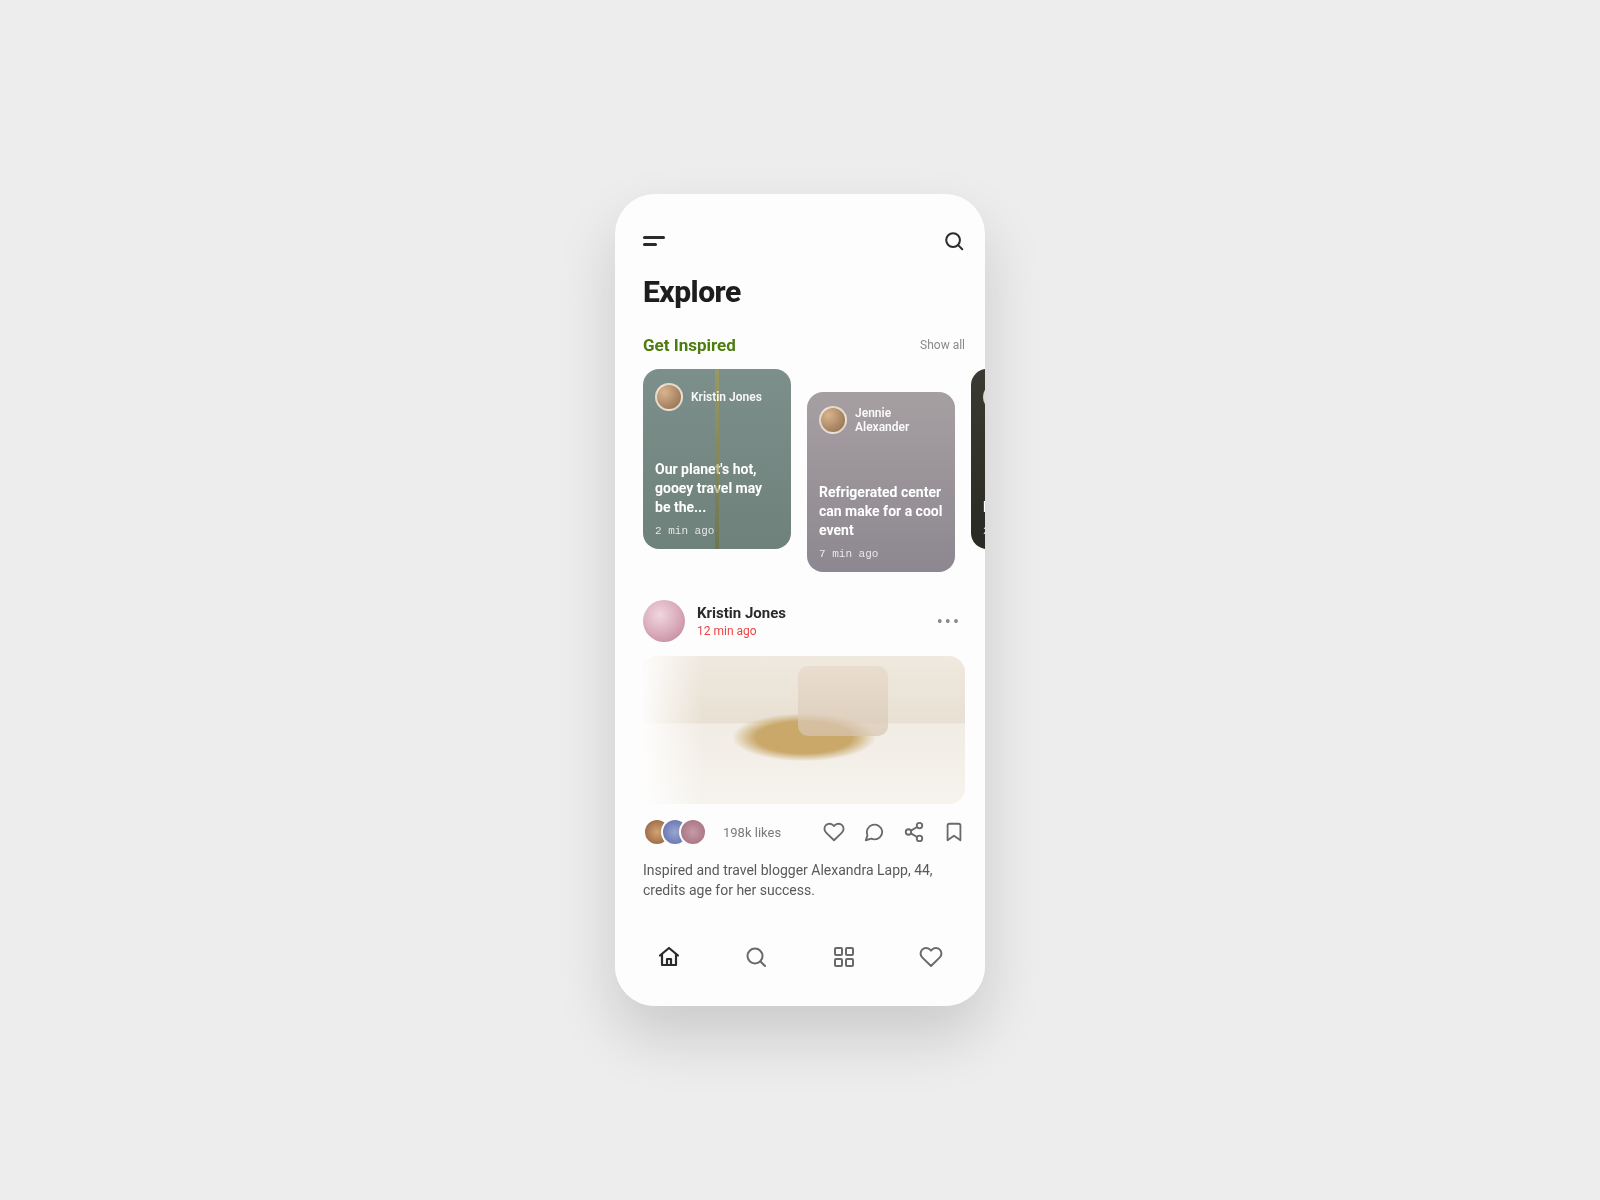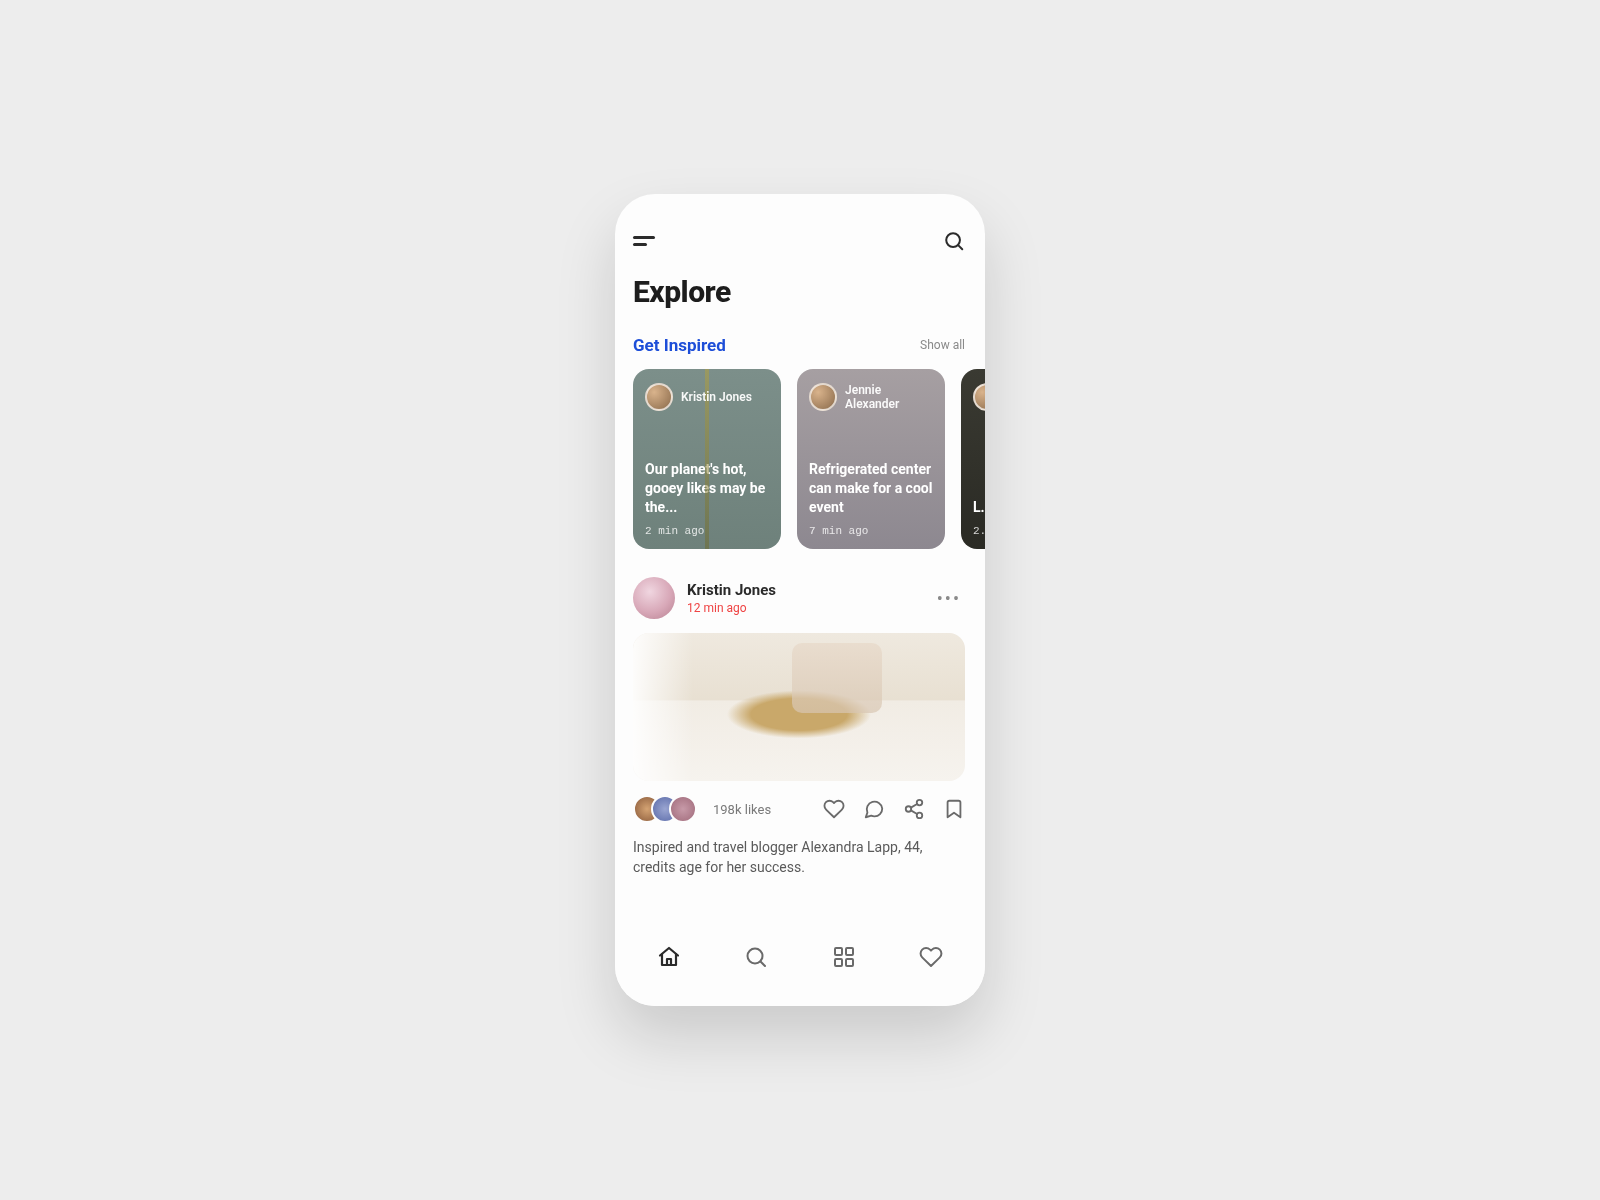--- a/index.html
+++ b/index.html
@@ -17,58 +17,58 @@
     background: #fdfdfd;
     border-radius: 40px;
     box-shadow: 0 30px 60px rgba(0,0,0,0.15);
     position: relative;
     overflow: hidden;
     display: flex;
     flex-direction: column;
   }
   .phone-content {
     flex: 1;
-    padding: 26px 20px 0 18px;
+    padding: 26px 20px 0 28px;
     overflow: hidden;
   }
   .topbar {
     display: flex;
     justify-content: space-between;
     align-items: center;
     padding: 10px 0 18px 0;
   }
   .menu-icon { width: 22px; height: 14px; position: relative; }
   .menu-icon span {
     position: absolute; left: 0; height: 3px; background: #2b2b2b; border-radius: 2px;
   }
   .menu-icon span:nth-child(1){ top:0; width:22px; }
   .menu-icon span:nth-child(2){ top:7px; width:14px; }
   .search-btn svg { width: 22px; height: 22px; stroke:#2b2b2b; }
   .page-title { font-size: 30px; font-weight: 800; color:#1d1d1d; letter-spacing:-0.5px; margin-bottom: 26px; }
   .section-head {
     display:flex; justify-content:space-between; align-items:center; margin-bottom: 14px;
   }
-  .section-title { font-size: 17px; font-weight: 700; color:#1d4ed8; }
+  .section-title { font-size: 17px; font-weight: 700; color:#4d7c0f; }
   .show-all { font-size: 12px; color:#8a8a8a; }
   .cards-row {
     display:flex; gap: 16px; margin-bottom: 28px;
     margin-right: -20px; 
   }
   .card {
     flex: 0 0 148px;
     height: 180px;
     border-radius: 16px;
     padding: 14px 12px 12px 12px;
     display:flex; flex-direction:column; justify-content:space-between;
     color:#fff;
     position:relative;
     overflow:hidden;
   }
   .card.c1 { background: linear-gradient(180deg,#7c8f8a 0%,#6e817b 100%); }
-  .card.c2 { background: linear-gradient(180deg,#a69fa2 0%,#8d8890 100%); }
+  .card.c2 { background: linear-gradient(180deg,#a69fa2 0%,#8d8890 100%); margin-top: 23px; }
   .card.c3 { background: linear-gradient(180deg,#3a3a32 0%,#2a2a24 100%); flex:0 0 148px; }
   .card-author { display:flex; align-items:center; gap:8px; }
   .card-avatar {
     width:28px; height:28px; border-radius:50%;
     background: radial-gradient(circle at 30% 30%, #d9b38c, #8a6a4a);
     border: 2px solid rgba(255,255,255,0.7);
     flex-shrink:0;
   }
   .card-author-name { font-size: 12px; font-weight:600; line-height:1.2; opacity:0.95; }
   .card-body { }
@@ -158,21 +158,21 @@
     </div>
 
     <div class="cards-row">
       <div class="card c1">
         <div class="plant-stem"></div>
         <div class="card-author">
           <div class="card-avatar"></div>
           <div class="card-author-name">Kristin Jones</div>
         </div>
         <div class="card-body">
-          <div class="card-title">Our planet's hot, gooey likes may be the...</div>
+          <div class="card-title">Our planet's hot, gooey travel may be the...</div>
           <div class="card-time">2 min ago</div>
         </div>
       </div>
 
       <div class="card c2">
         <div class="card-author">
           <div class="card-avatar"></div>
           <div class="card-author-name">Jennie Alexander</div>
         </div>
         <div class="card-body">

